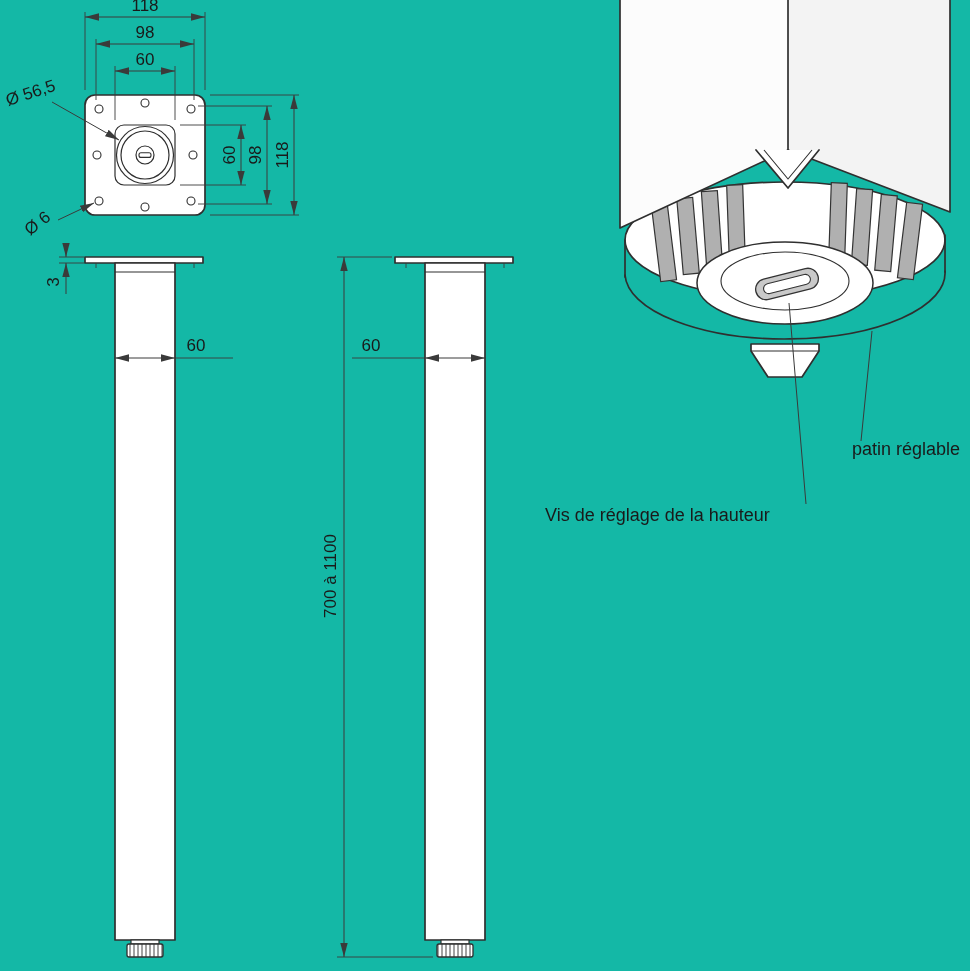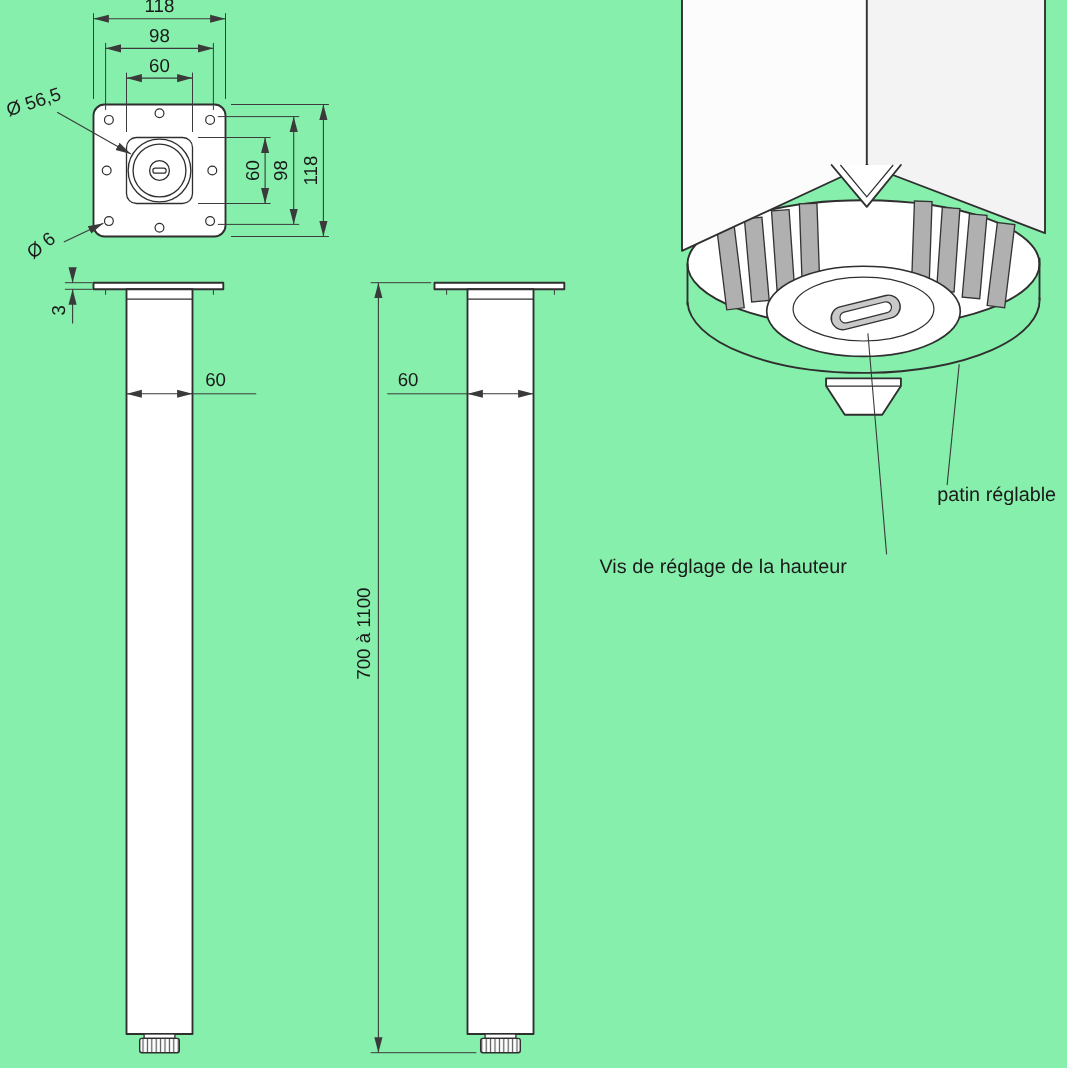--- a/index.html
+++ b/index.html
@@ -1,16 +1,16 @@
 <!DOCTYPE html>
 <html><head>
 <meta charset="utf-8">
 <style>
   html,body{margin:0;padding:0;background:#ffffff;}
-  .page{position:relative;width:970px;height:971px;background:#86efac;overflow:hidden;
+  .page{position:relative;width:970px;height:971px;background:#14b8a6;overflow:hidden;
         font-family:"Liberation Sans",sans-serif;}
   svg{position:absolute;left:0;top:0;}
   .outline{fill:#ffffff;stroke:#2f2f2f;stroke-width:1.7;stroke-linejoin:round;}
   .outline-nf{fill:none;stroke:#2f2f2f;stroke-width:1.7;stroke-linejoin:round;stroke-linecap:round;}
   .inner{fill:#ffffff;stroke:#2f2f2f;stroke-width:1.2;}
   .inner-nf{fill:none;stroke:#2f2f2f;stroke-width:1.1;}
   .dimline{stroke:#3a3a3a;stroke-width:1;fill:none;}
   .ext{stroke:#3a3a3a;stroke-width:0.9;fill:none;}
   .dimtext{font-family:"Liberation Sans",sans-serif;font-size:17px;fill:#1a1a1a;text-anchor:middle;}
   .lbltext{font-family:"Liberation Sans",sans-serif;font-size:18px;fill:#1a1a1a;text-anchor:start;}

